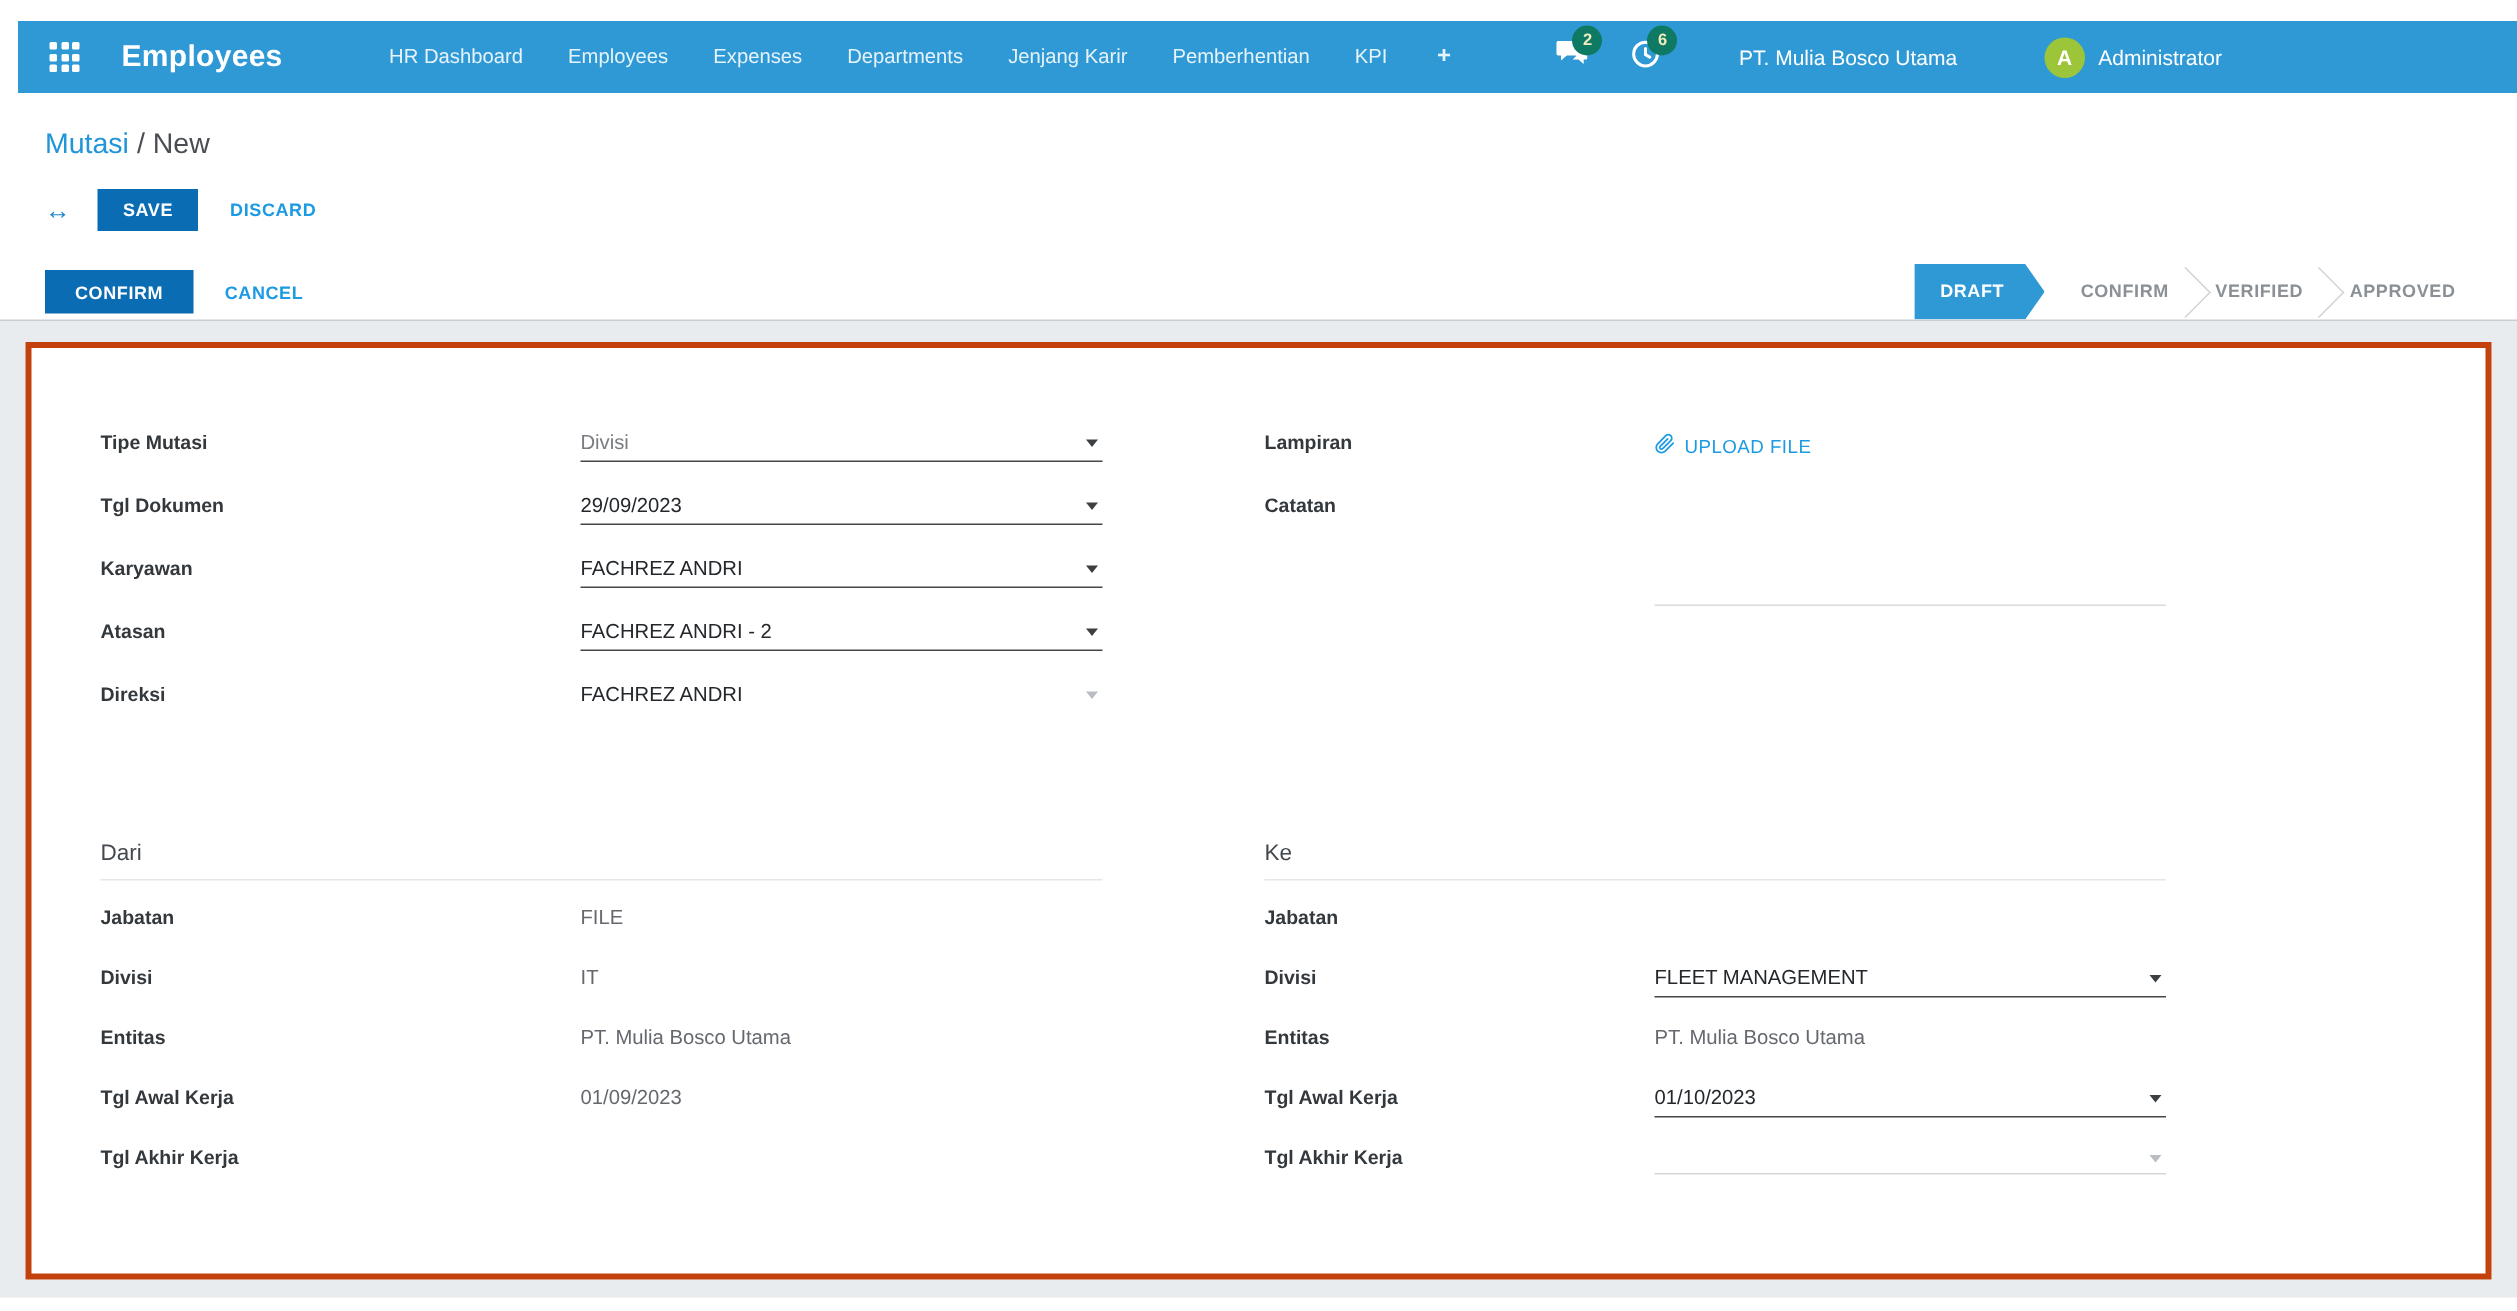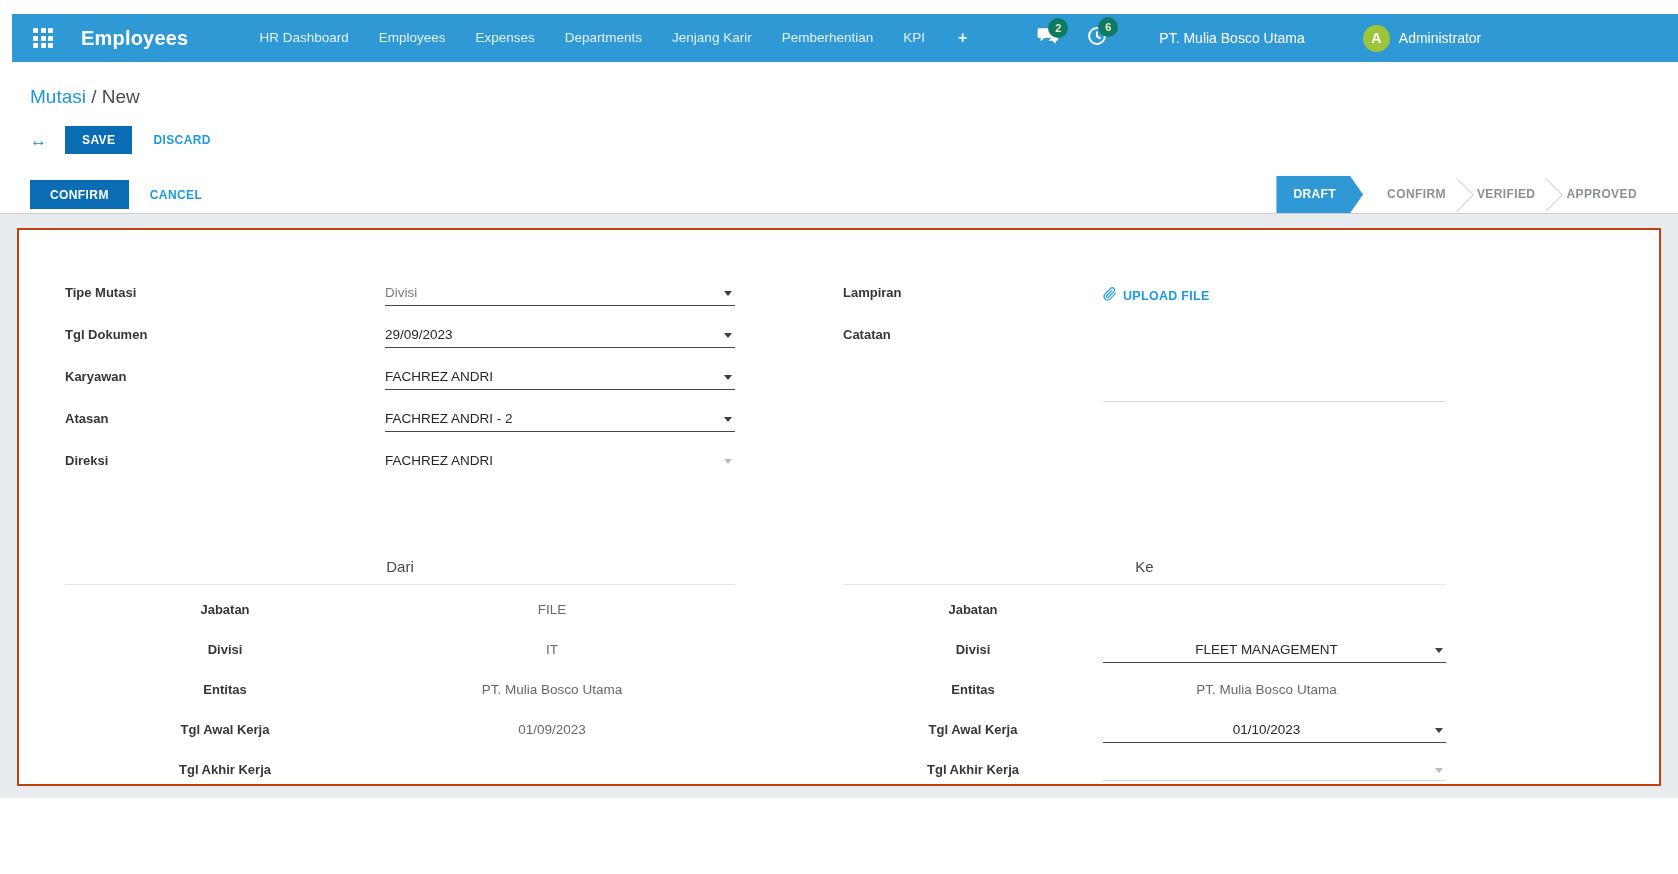--- a/index.html
+++ b/index.html
@@ -48,40 +48,40 @@
   .steps { margin-left:auto; margin-right:17px; display:flex; align-items:stretch; height:37px; align-self:flex-end; }
   .step { font-size:12px; font-weight:bold; letter-spacing:.4px; color:#8a9095;
           line-height:37px; padding:0 24px; cursor:pointer; }
   .step.active { background:#2f99d6; color:#fff; padding:0 27px 0 17px;
                  clip-path:polygon(0 0, calc(100% - 13px) 0, 100% 50%, calc(100% - 13px) 100%, 0 100%); }
   .step-sep { width:24px; height:24px; border-top:1px solid #cfd3d6; border-right:1px solid #cfd3d6;
               transform:rotate(45deg); align-self:center; margin:0 -16px 0 -25px; flex:none; }
 
   
   .form-bg { background:#e9ecef; padding:14px 17px 12px; }
-  .sheet { background:#fff; border:2px solid #c2410c; height:558px; padding-top:52px; }
+  .sheet { background:#fff; border:4px solid #c2410c; height:625px; padding-top:52px; }
   .form-grid { display:grid; grid-template-columns:1fr 1fr; }
   .fcol-left  { padding-left:46px; padding-right:104px; }
   .fcol-right { padding-left:4px;  padding-right:213px; }
   .frow { display:flex; align-items:flex-start; min-height:42px; }
   .srow { display:flex; align-items:flex-start; min-height:40px; }
   .flabel { font-size:13px; font-weight:bold; color:#33383d; padding-top:3px; flex:none; }
   .w320 { width:320px; } .w260 { width:260px; }
   .field { position:relative; flex:1; font-size:13.5px; color:#24282c; padding:3px 16px 5px 0; min-height:22px; }
   .field.editable { border-bottom:1px solid #43474b; }
   .field.light-line { border-bottom:1px solid #d4d7da; }
   .field.muted-value { color:#787d82; }
   .field.readonly { color:#65696e; }
   .caret { position:absolute; right:3px; top:9px; width:0; height:0;
            border-left:4px solid transparent; border-right:4px solid transparent; border-top:5px solid #3c4043; }
   .caret.muted { border-top-color:#b9bdc1; }
   .notes-field { height:78px; border-bottom:1px solid #d9dcdf; }
   .upload-btn { display:inline-flex; align-items:center; gap:6px; color:#1c9be2; background:none; border:none;
-                font-family:inherit; font-size:12.5px; font-weight:bold; letter-spacing:.3px; cursor:pointer; padding:2px 0; }
-  .section-block { margin-top:66px;text-align:center; }
+                font-family:inherit; font-size:12.5px; font-weight:normal; letter-spacing:.3px; cursor:pointer; padding:2px 0; }
+  .section-block { margin-top:66px; }
   .section-title { font-size:15px; color:#43494e; padding-bottom:9px; border-bottom:1px solid #e4e6e8; margin-bottom:14px; }
 </style>
 </head>
 <body>
 
 <div class="top-strip"></div>
 
 <div class="navbar">
   <div class="apps-icon">
     <i></i>

